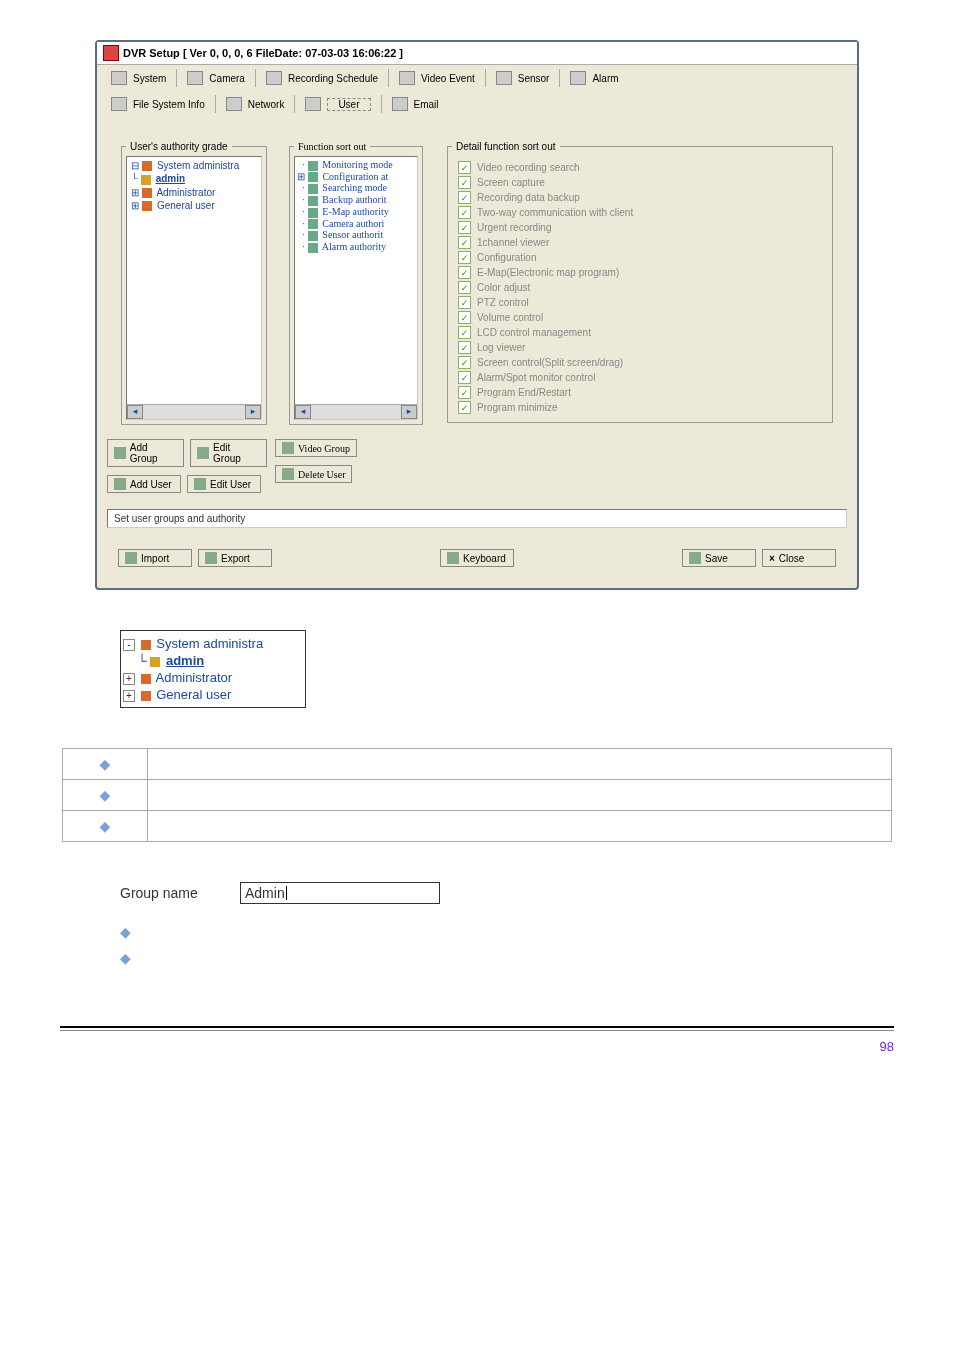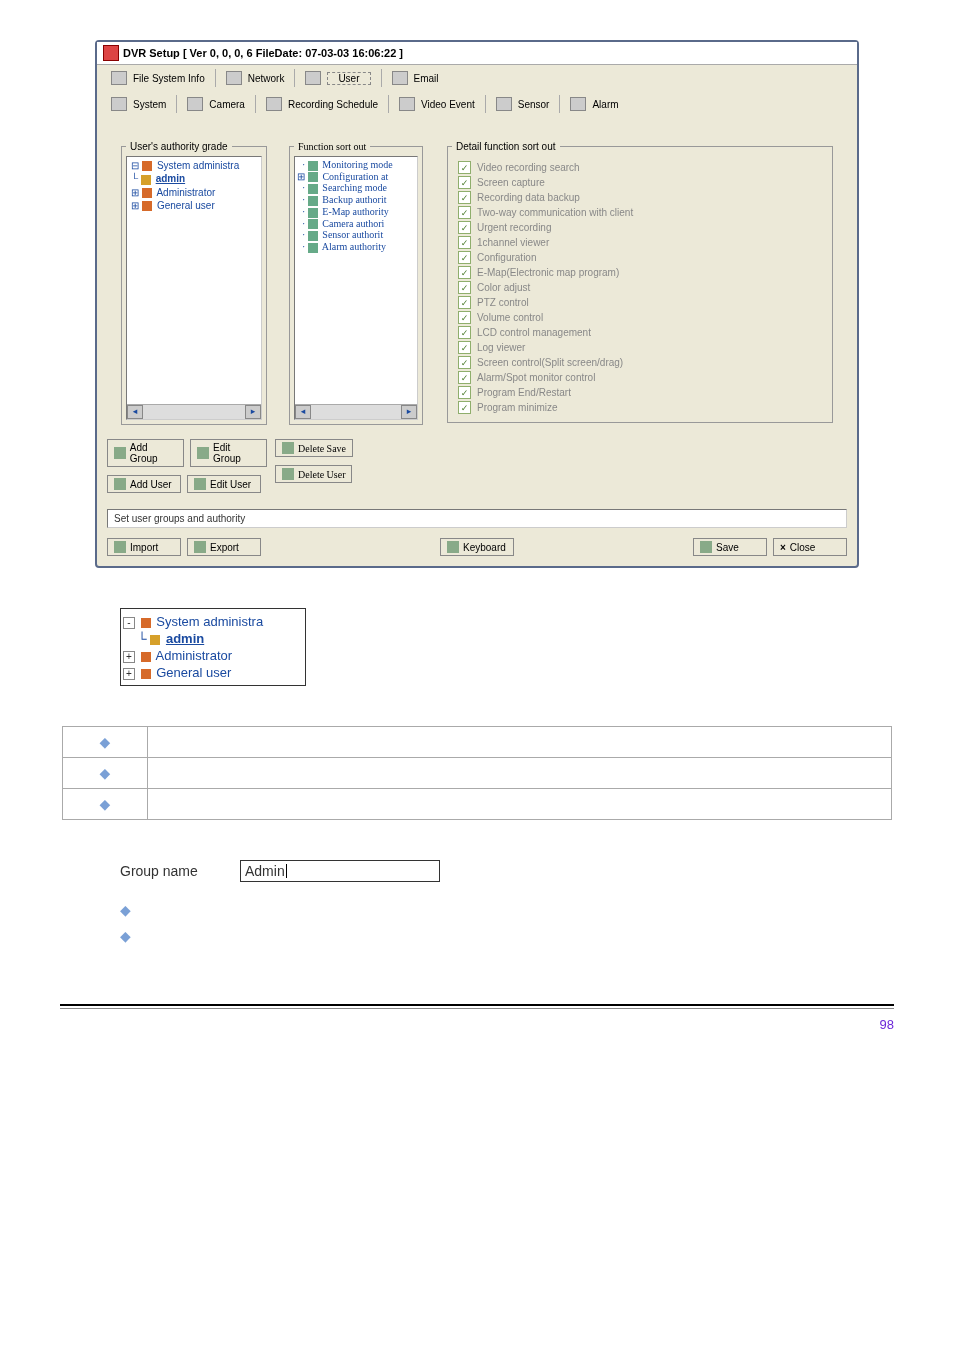--- a/index.html
+++ b/index.html
@@ -115,21 +115,21 @@
     background:#ece9d8; border:1px solid #888; padding:2px 6px; font-size:10px;
     display:flex; align-items:center; gap:4px; min-width:60px;
   }
   .wbtn .bi { width:12px; height:12px; background:#8a8; }
   .statusbar {
     margin: 6px 10px 0 10px;
     border:1px inset #ccc; background:#fff; padding:3px 6px; font-size:10px; color:#333;
   }
   .bottombar {
     display:flex; justify-content:space-between; align-items:center;
-    padding:10px;
+    padding:21px;
   }
   .bottombar .grp { display:flex; gap:6px; }
   .mini-tree {
     border:1px solid #333; background:#fff; width:180px; margin:10px 60px 40px 60px;
     font-size:13px; color:#1a4aa0; padding:4px 2px;
   }
   .mini-tree .mrow { padding:1px 0; white-space:nowrap; }
   .boxminus { display:inline-block; width:10px; height:10px; border:1px solid #888; text-align:center; line-height:9px; font-size:10px; color:#333; vertical-align:middle; margin-right:2px; background:#fff;}
   .tbl3 {
     border-collapse:collapse; width:830px; margin:20px auto 40px auto;
@@ -156,59 +156,59 @@
 
   <div class="app-window">
     <div class="titlebar">
       <span class="tb-icon"></span>
       <span>DVR Setup [ Ver 0, 0, 0, 6   FileDate: 07-03-03 16:06:22 ]</span>
     </div>
 
     <div class="topnav">
       <div class="navitem">
           <span class="nicon"></span>
+          <span>System</span>
+        </div>
+      <div class="navitem">
+          <span class="nicon"></span>
+          <span>Camera</span>
+        </div>
+      <div class="navitem">
+          <span class="nicon"></span>
+          <span>Recording Schedule</span>
+        </div>
+      <div class="navitem">
+          <span class="nicon"></span>
+          <span>Video Event</span>
+        </div>
+      <div class="navitem">
+          <span class="nicon"></span>
+          <span>Sensor</span>
+        </div>
+      <div class="navitem">
+          <span class="nicon"></span>
+          <span>Alarm</span>
+        </div>
+    </div>
+    <div class="topnav">
+      <div class="navitem">
+          <span class="nicon"></span>
           <span>File System Info</span>
         </div>
       <div class="navitem">
           <span class="nicon"></span>
           <span>Network</span>
         </div>
       <div class="navitem">
           <span class="nicon"></span>
           <span class="user-tab">User</span>
         </div>
       <div class="navitem">
           <span class="nicon"></span>
           <span>Email</span>
-        </div>
-    </div>
-    <div class="topnav">
-      <div class="navitem">
-          <span class="nicon"></span>
-          <span>System</span>
-        </div>
-      <div class="navitem">
-          <span class="nicon"></span>
-          <span>Camera</span>
-        </div>
-      <div class="navitem">
-          <span class="nicon"></span>
-          <span>Recording Schedule</span>
-        </div>
-      <div class="navitem">
-          <span class="nicon"></span>
-          <span>Video Event</span>
-        </div>
-      <div class="navitem">
-          <span class="nicon"></span>
-          <span>Sensor</span>
-        </div>
-      <div class="navitem">
-          <span class="nicon"></span>
-          <span>Alarm</span>
         </div>
     </div>
 
     <div class="workarea">
 
       <div style="width:160px;">
         <fieldset>
           <legend>User's authority grade</legend>
           <div class="tree-box">
             <div id="user-tree-rows">
@@ -261,21 +261,21 @@
               </div>
             <div class="hscroll">
                 <span>◂</span>
                 <span>▸</span>
               </div>
           </div>
         </fieldset>
         <div class="btnrow">
           <div class="wbtn">
               <span class="bi"></span>
-              <span>Delete Save</span>
+              <span>Video Group</span>
             </div>
         </div>
         <div class="btnrow">
           <div class="wbtn">
               <span class="bi"></span>
               <span>Delete User</span>
             </div>
         </div>
       </div>
 

